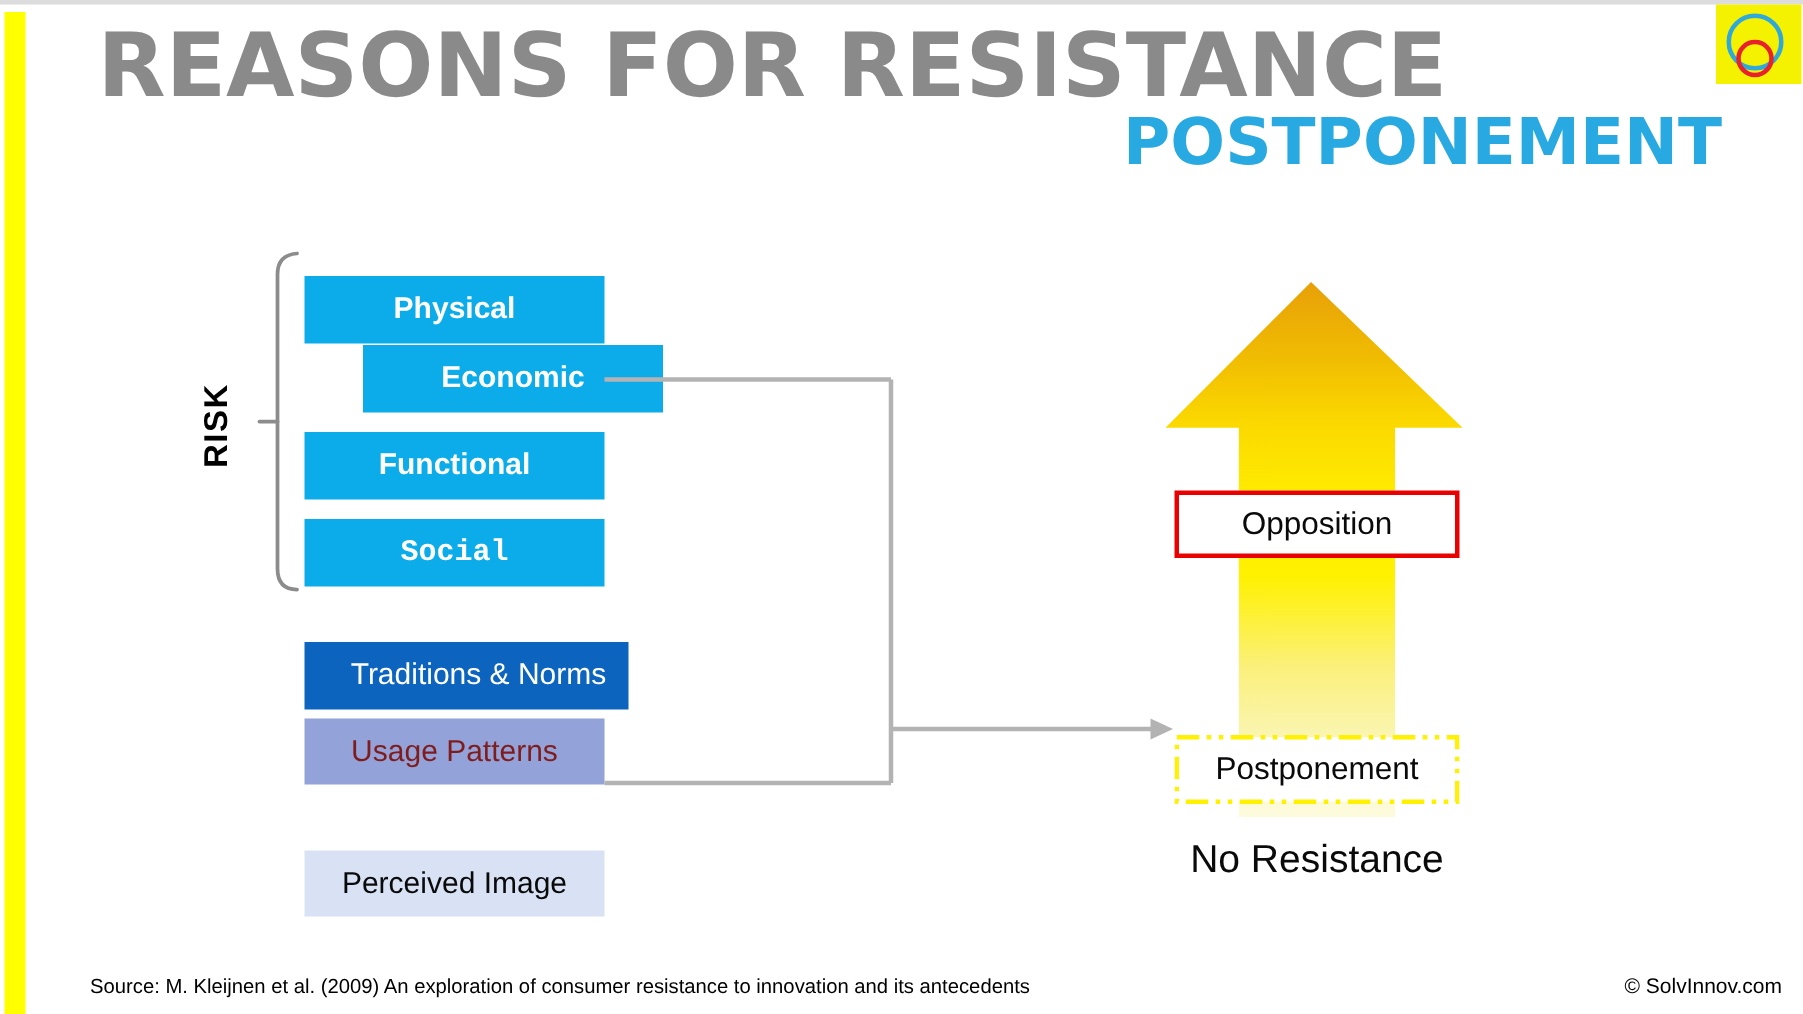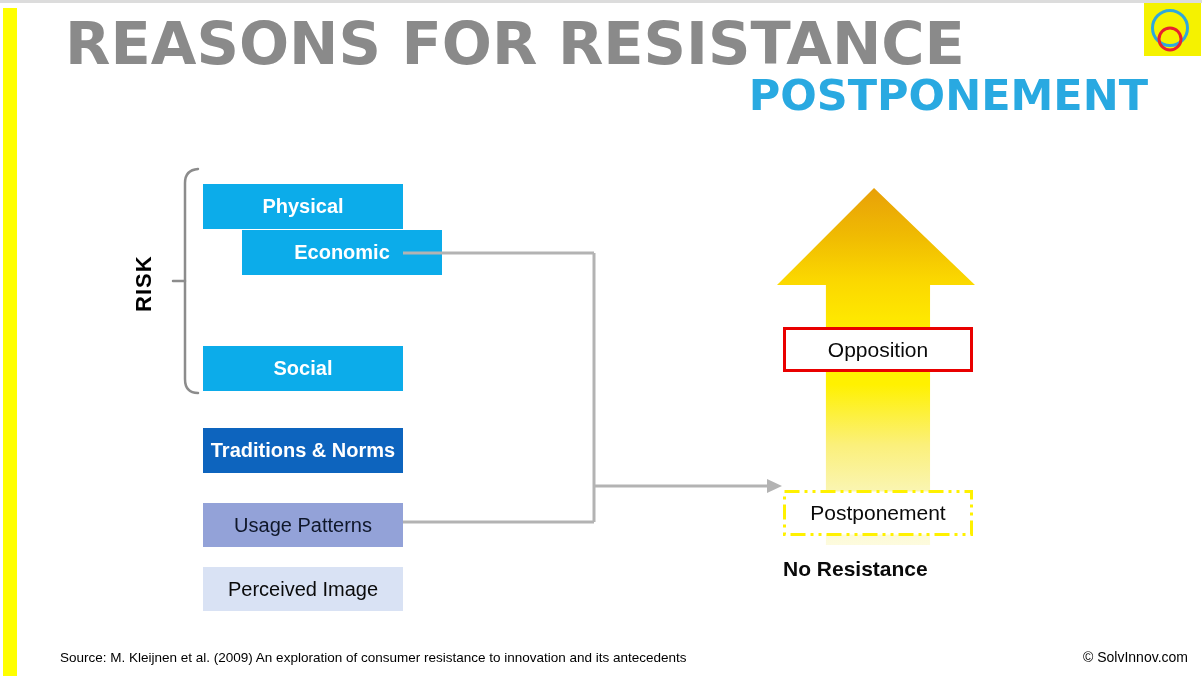--- a/index.html
+++ b/index.html
@@ -19,23 +19,23 @@
     position:absolute;right:54px;top:70px;
     font-family:"DejaVu Sans","Liberation Sans",sans-serif;
     font-weight:bold;font-size:43px;color:#29A9E1;white-space:nowrap;letter-spacing:0px;
   }
   .box{
     position:absolute;left:203px;width:200px;height:45px;
     display:flex;align-items:center;justify-content:center;
     font-size:20px;white-space:nowrap;
   }
   .risk-box{background:#0CACEA;color:#ffffff;font-weight:bold;}
-  .rb-0{top:184px;text-align:center;} .rb-1{top:230px;margin-left:39px;} .rb-2{top:288px;} .rb-3{top:346px;}
-  .factor-0{top:428px;background:#0D64BE;color:#ffffff;font-weight:bold;}
-  .factor-1{top:479px;height:44px;background:#93A2D8;color:#0f172a;margin-top:24px;}
+  .rb-0{top:184px;text-align:center;} .rb-1{top:230px;margin-left:39px;} .rb-2{top:288px;} .rb-3{top:346px;font-family:Liberation Mono, monospace;}
+  .factor-0{top:428px;background:#0D64BE;color:#ffffff;font-weight:normal;padding-left:16px;}
+  .factor-1{top:479px;height:44px;background:#93A2D8;color:#7f1d1d;}
   .factor-2{top:567px;height:44px;background:#D9E2F4;color:#0a0a0a;text-align:right;}
   .risk-label{
     position:absolute;left:131px;top:250px;height:62px;
     writing-mode:vertical-rl;transform:rotate(180deg);
     font-weight:bold;font-size:22px;color:#000;letter-spacing:1px;
   }
   .bracket-svg{position:absolute;left:170px;top:167px;}
   .connector-svg{position:absolute;left:400px;top:240px;}
   .big-arrow{
     position:absolute;left:777px;top:188px;width:198px;height:357px;
@@ -46,22 +46,22 @@
     position:absolute;left:783px;width:190px;
     display:flex;align-items:center;justify-content:center;
     background:#ffffff;font-size:21px;color:#0a0a0a;white-space:nowrap;margin-top:28px;
   }
   .level-opposition{top:299px;height:45px;border:3px solid #E90000;box-sizing:border-box;}
   .level-rejection{top:382px;height:44px;background:transparent;}
   .level-postponement{top:462px;height:46px;background:transparent;}
   .level-frame{position:absolute;left:0;top:0;}
   .level-text{position:relative;z-index:2;}
   .no-resistance{
-    position:absolute;left:783px;top:557px;width:190px;text-align:left;
-    font-size:21px;color:#0a0a0a;font-weight:700;white-space:nowrap;
+    position:absolute;left:783px;top:557px;width:190px;text-align:center;
+    font-size:26px;color:#0a0a0a;font-weight:400;white-space:nowrap;
   }
   .source{
     position:absolute;left:60px;top:650px;font-size:13.5px;color:#000;white-space:nowrap;
   }
   .copyright{
     position:absolute;left:1083px;top:649px;font-size:14px;color:#000;white-space:nowrap;
   }
 </style>
 </head>
 <body>
@@ -82,20 +82,21 @@
   <div class="subtitle">POSTPONEMENT</div>
 
   <div class="risk-label">RISK</div>
   <svg class="bracket-svg" width="30" height="230">
     <path d="M 28 2 Q 15 3 15 16 L 15 212 Q 15 226 28 226" fill="none" stroke="#8C8C8C" stroke-width="2.5" stroke-linecap="round"></path>
     <path d="M 15 114 L 3 114" fill="none" stroke="#8C8C8C" stroke-width="2.5" stroke-linecap="round"></path>
   </svg>
 
   <div class="box risk-box rb-0">Physical</div>
   <div class="box risk-box rb-1">Economic</div>
+  <div class="box risk-box rb-2">Functional</div>
   <div class="box risk-box rb-3">Social</div>
 
   <div class="box factor-0">Traditions &amp; Norms</div>
   <div class="box factor-1">Usage Patterns</div>
   <div class="box factor-2">Perceived Image</div>
 
   <svg class="connector-svg" width="400" height="300">
     <path d="M 3 13 H 194" fill="none" stroke="#B3B3B3" stroke-width="3"></path>
     <path d="M 194 13 V 282" fill="none" stroke="#B3B3B3" stroke-width="3"></path>
     <path d="M 3 282 H 194" fill="none" stroke="#B3B3B3" stroke-width="3"></path>

